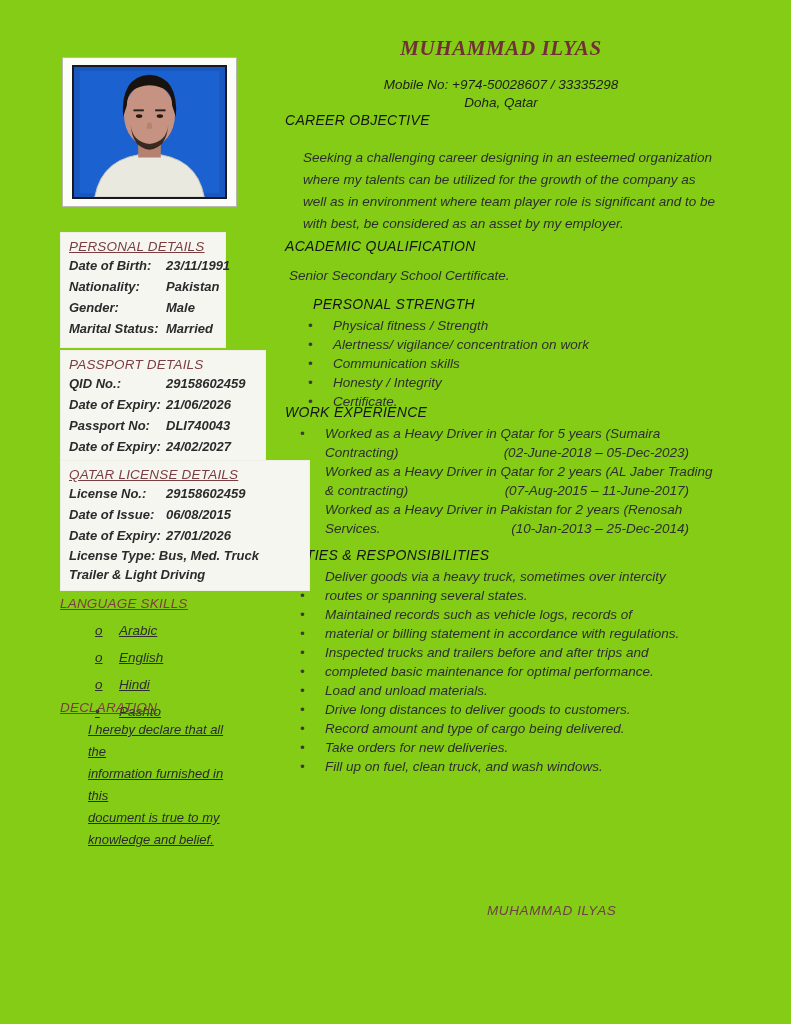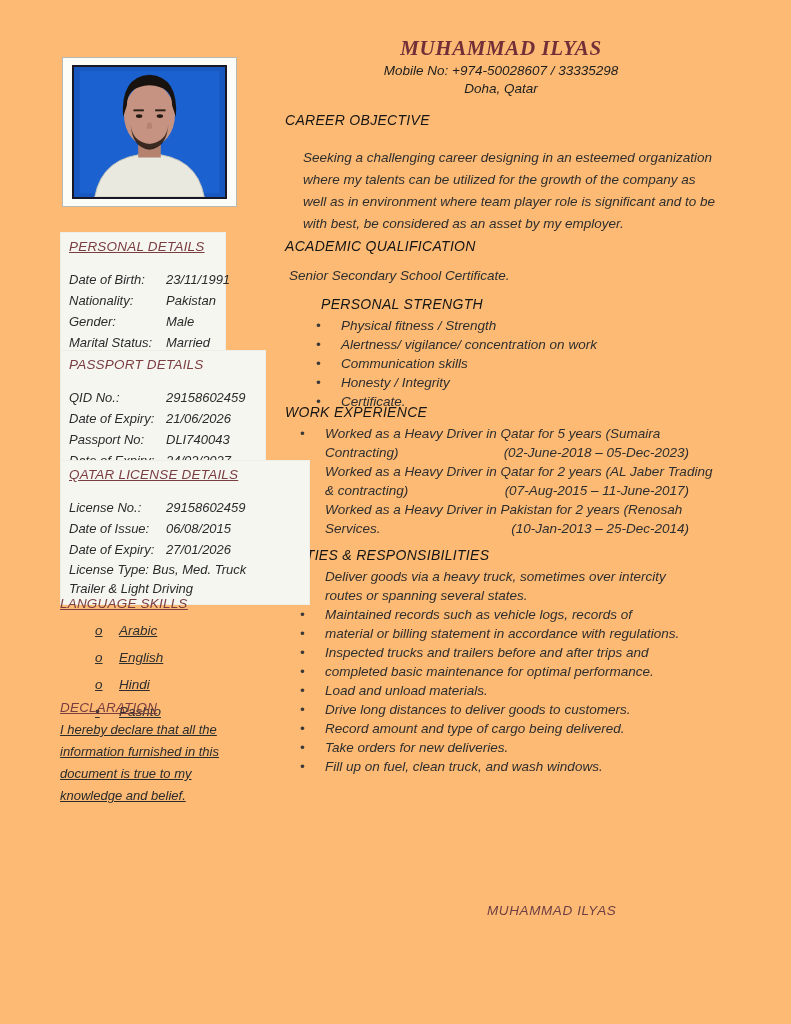--- a/index.html
+++ b/index.html
@@ -3,86 +3,86 @@
 <meta charset="utf-8">
 <style>
   html,body { margin:0; padding:0; background:#ffffff; }
   body {
     width:791px; height:1024px;
     font-family:"Liberation Sans", sans-serif;
     font-style:italic;
     color:#2e2e2e;
     -webkit-font-smoothing:antialiased;
   }
-  .page { position:relative; width:791px; height:1024px; background:#fdba74; overflow:hidden; }
+  .page { position:relative; width:791px; height:1024px; background:#84cc16; overflow:hidden; }
 
   
   .photo {
     position:absolute; left:62px; top:57px; width:175px; height:150px;
     background:#fcfcf8; border:1px solid #b9b9b0;
     padding:7px 9px; box-sizing:border-box;
     box-shadow:0 0 0 1px #ececе4 inset;
   }
   .photo-inner { width:100%; height:100%; border:2px solid #181824; box-sizing:border-box; background:#1b61cf; overflow:hidden; }
   .photo-inner svg { display:block; width:100%; height:100%; }
 
   
   .header { position:absolute; left:283px; top:36px; width:436px; text-align:center; }
   .name {
     font-family:"Liberation Serif", serif;
     font-size:21px; letter-spacing:0.6px;
     color:#722f37; font-weight:600;
   }
-  .contact { font-size:13.5px; color:#1d1d1d; margin-top:2px; font-weight:500; }
+  .contact { font-size:13.5px; color:#1d1d1d; margin-top:16px; font-weight:500; }
   .location { font-size:13.5px; color:#1d1d1d; margin-top:3px; font-weight:500; }
 
   
   .rsec { position:absolute; left:285px; width:437px; }
   .rh {
     font-size:14px; color:#151515; letter-spacing:0.3px;
     font-weight:500;
   }
   .para { margin:19px 0 0 18px; width:414px; font-size:13.5px; line-height:22px; }
   .single-line { margin:14px 0 0 4px; font-size:13.5px; }
-  .subsec { margin:13px 0 0 36px; }
+  .subsec { margin:13px 0 0 28px; }
   .bullet-list { margin-top:4px; }
   .b-item { position:relative; padding-left:40px; font-size:13.5px; line-height:19px; }
   .b-item::before { content:"\2022"; position:absolute; left:15px; top:0; color:#3a3a3a; }
 
   .w-item { margin-top:0; }
   .w-line1 { position:relative; padding-left:40px; font-size:13.5px; line-height:19px; }
   .w-line1::before { content:"\2022"; position:absolute; left:15px; top:0; color:#3a3a3a; }
   .w-line2 { display:flex; justify-content:space-between; padding-left:40px; padding-right:33px; font-size:13.5px; line-height:19px; }
 
   .signature {
     position:absolute; left:487px; top:903px;
     font-size:13.5px; color:#6e3f44; letter-spacing:0.6px; font-weight:500;
   }
 
   
   .lsec { position:absolute; left:60px; box-sizing:border-box; }
   .lbox { background:#f6f6f1; border:1px solid #eeeee6; }
   .lh { font-size:13.5px; color:#7a3d41; letter-spacing:0.2px; font-weight:500; }
   .lh.u { text-decoration:underline; }
-  .lrows { margin-top:15px; }
+  .lrows { margin-top:1px;font-weight:bold; }
   .lrow { display:flex; font-size:13px; line-height:21px; color:#2b2b2b; }
   .llabel { flex:0 0 97px; }
   .lval { flex:1; }
   .ltype { font-size:13px; line-height:19px; color:#2b2b2b; }
 
   #personal  { top:232px; width:166px; padding:6px 8px 8px; }
   #passport  { top:350px; width:206px; padding:6px 8px 8px; }
   #license   { top:460px; width:250px; padding:6px 8px 6px; }
   #languages { top:596px; width:206px;text-decoration:underline; }
   #declaration { top:700px; width:170px; }
 
   .lang-list { margin-top:6px; }
   .lang-row { display:flex; padding-left:35px; font-size:13.5px; line-height:27px; }
   .lang-marker { width:24px; color:#2b2b2b; }
-  .decl-lines { margin-top:4px; }
+  .decl-lines { margin-top:4px;margin-left:28px; }
   .decl-line { font-size:13px; line-height:22px; text-decoration:underline; color:#2b2b2b; }
 </style>
 </head>
 <body>
 
 <div class="page">
 
   <div class="photo">
     <div class="photo-inner">
       <svg viewBox="0 0 160 135" preserveAspectRatio="none">

